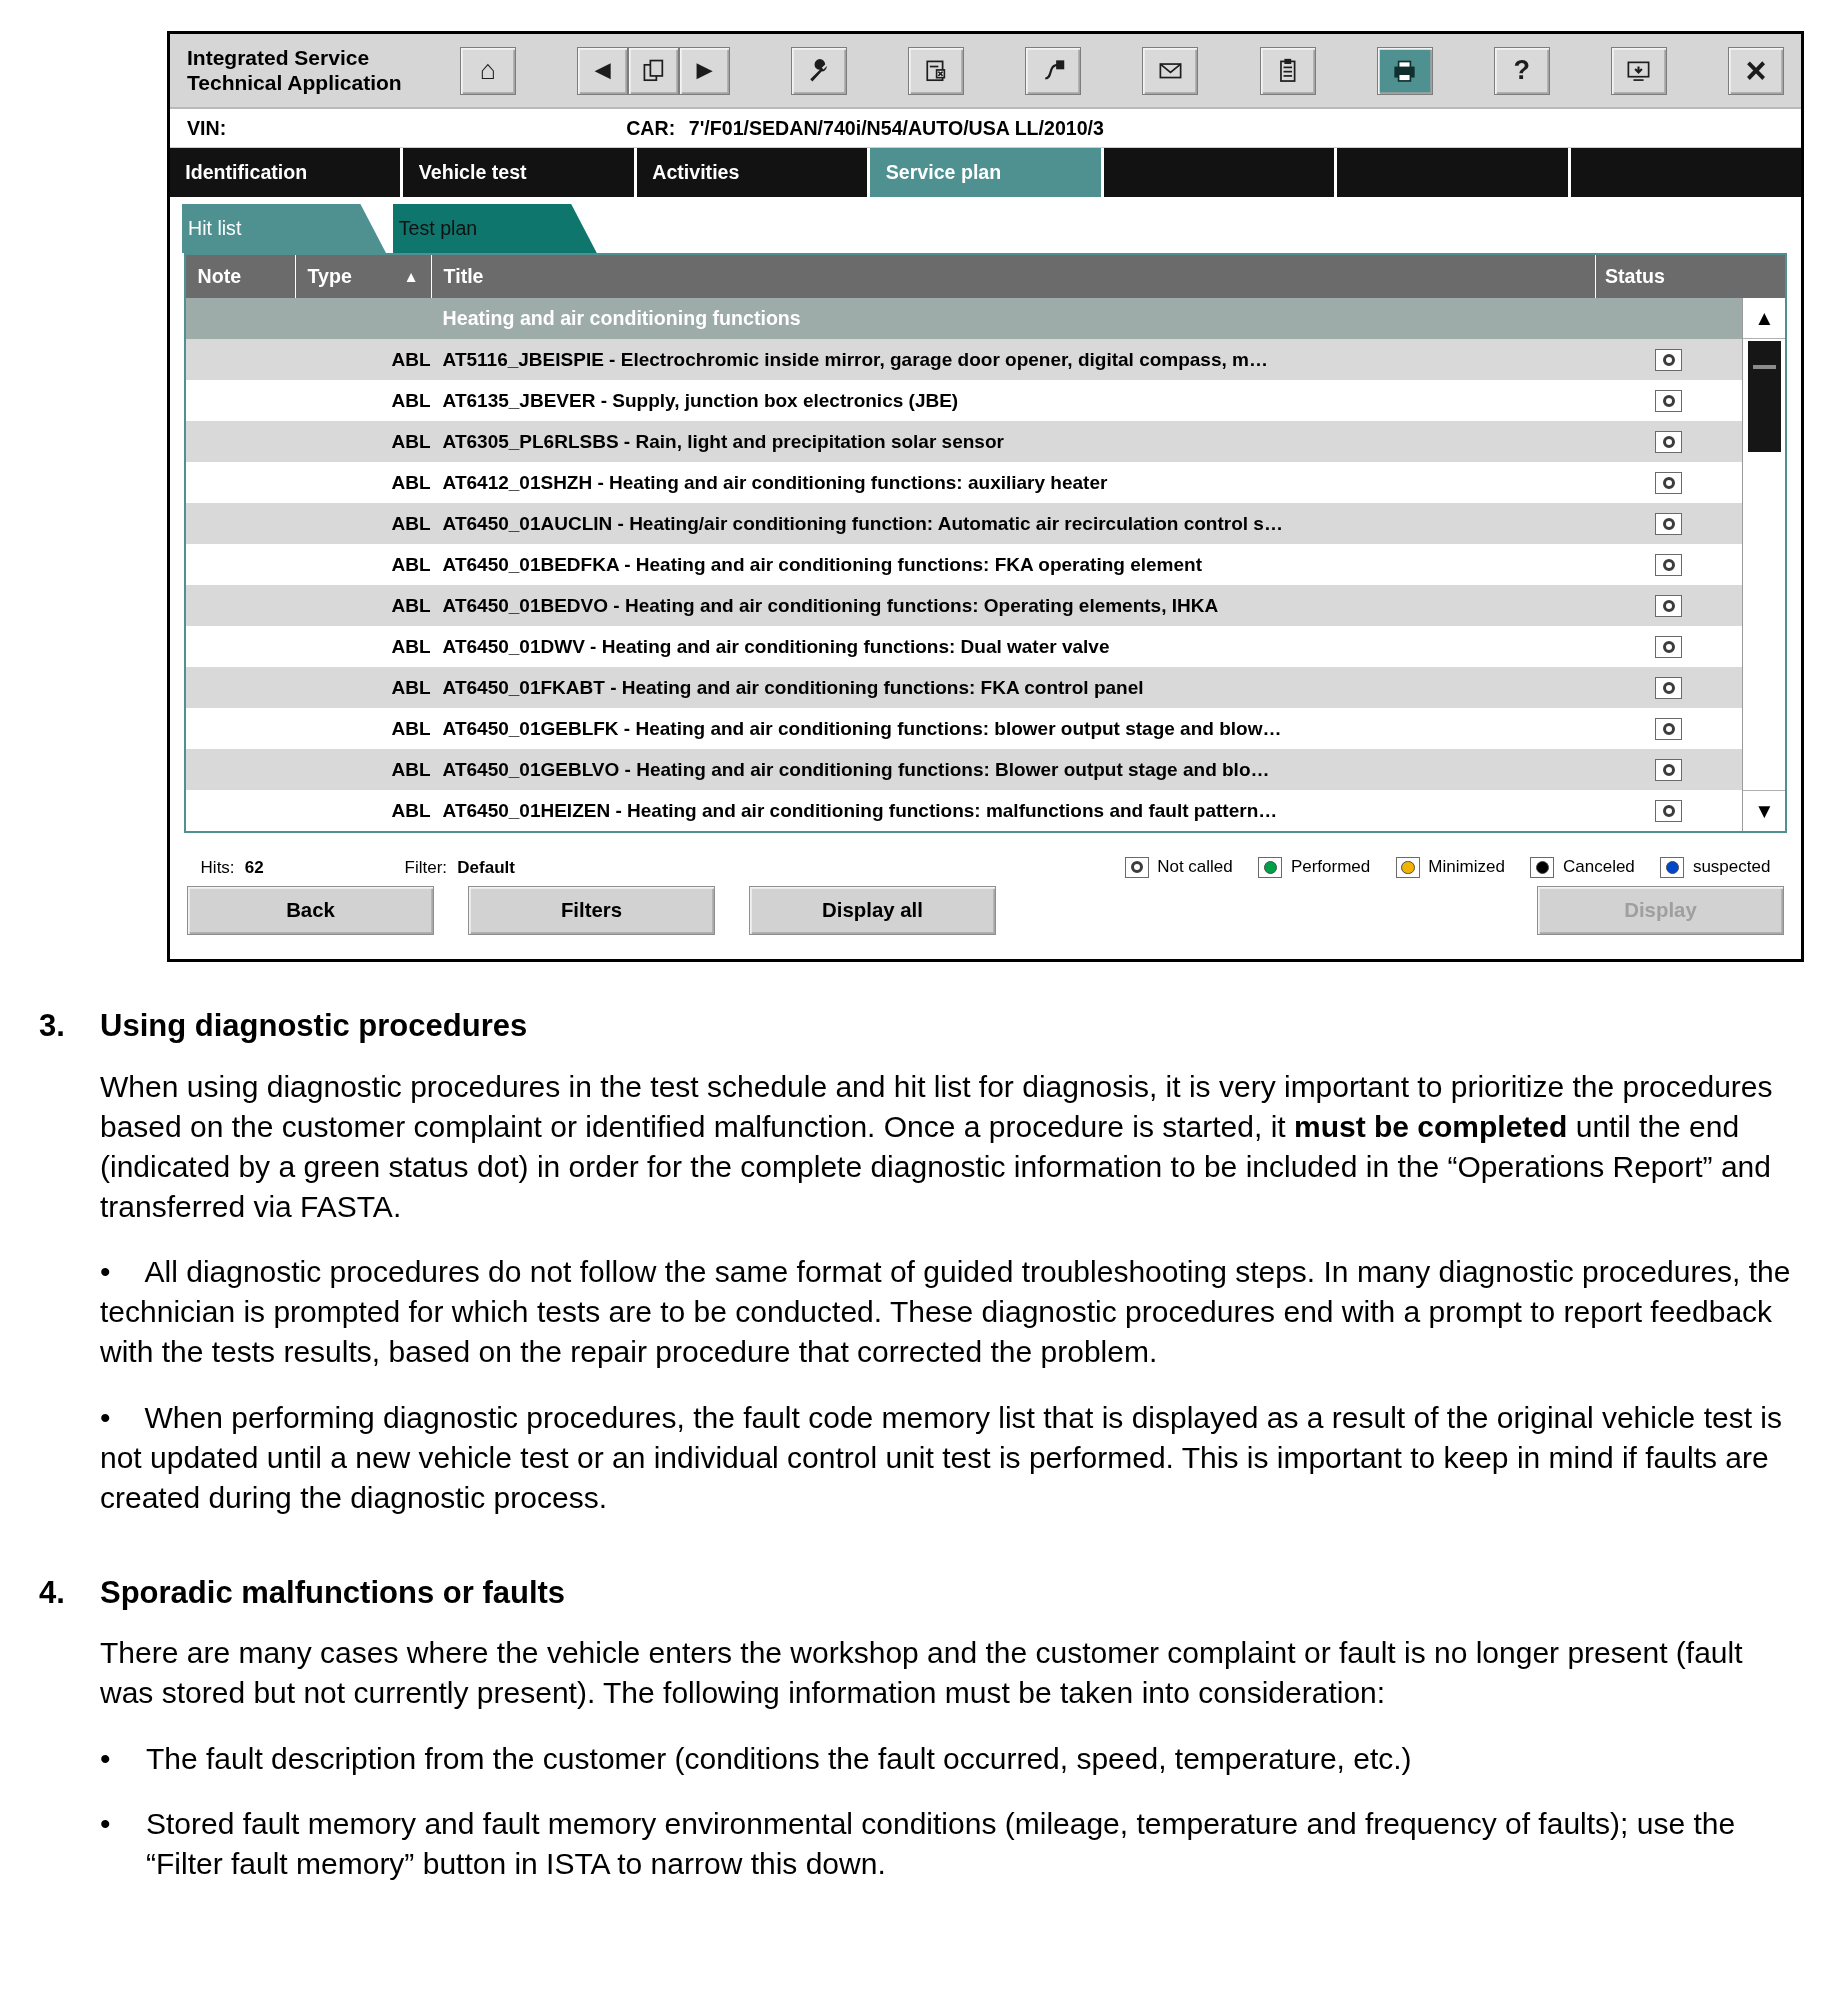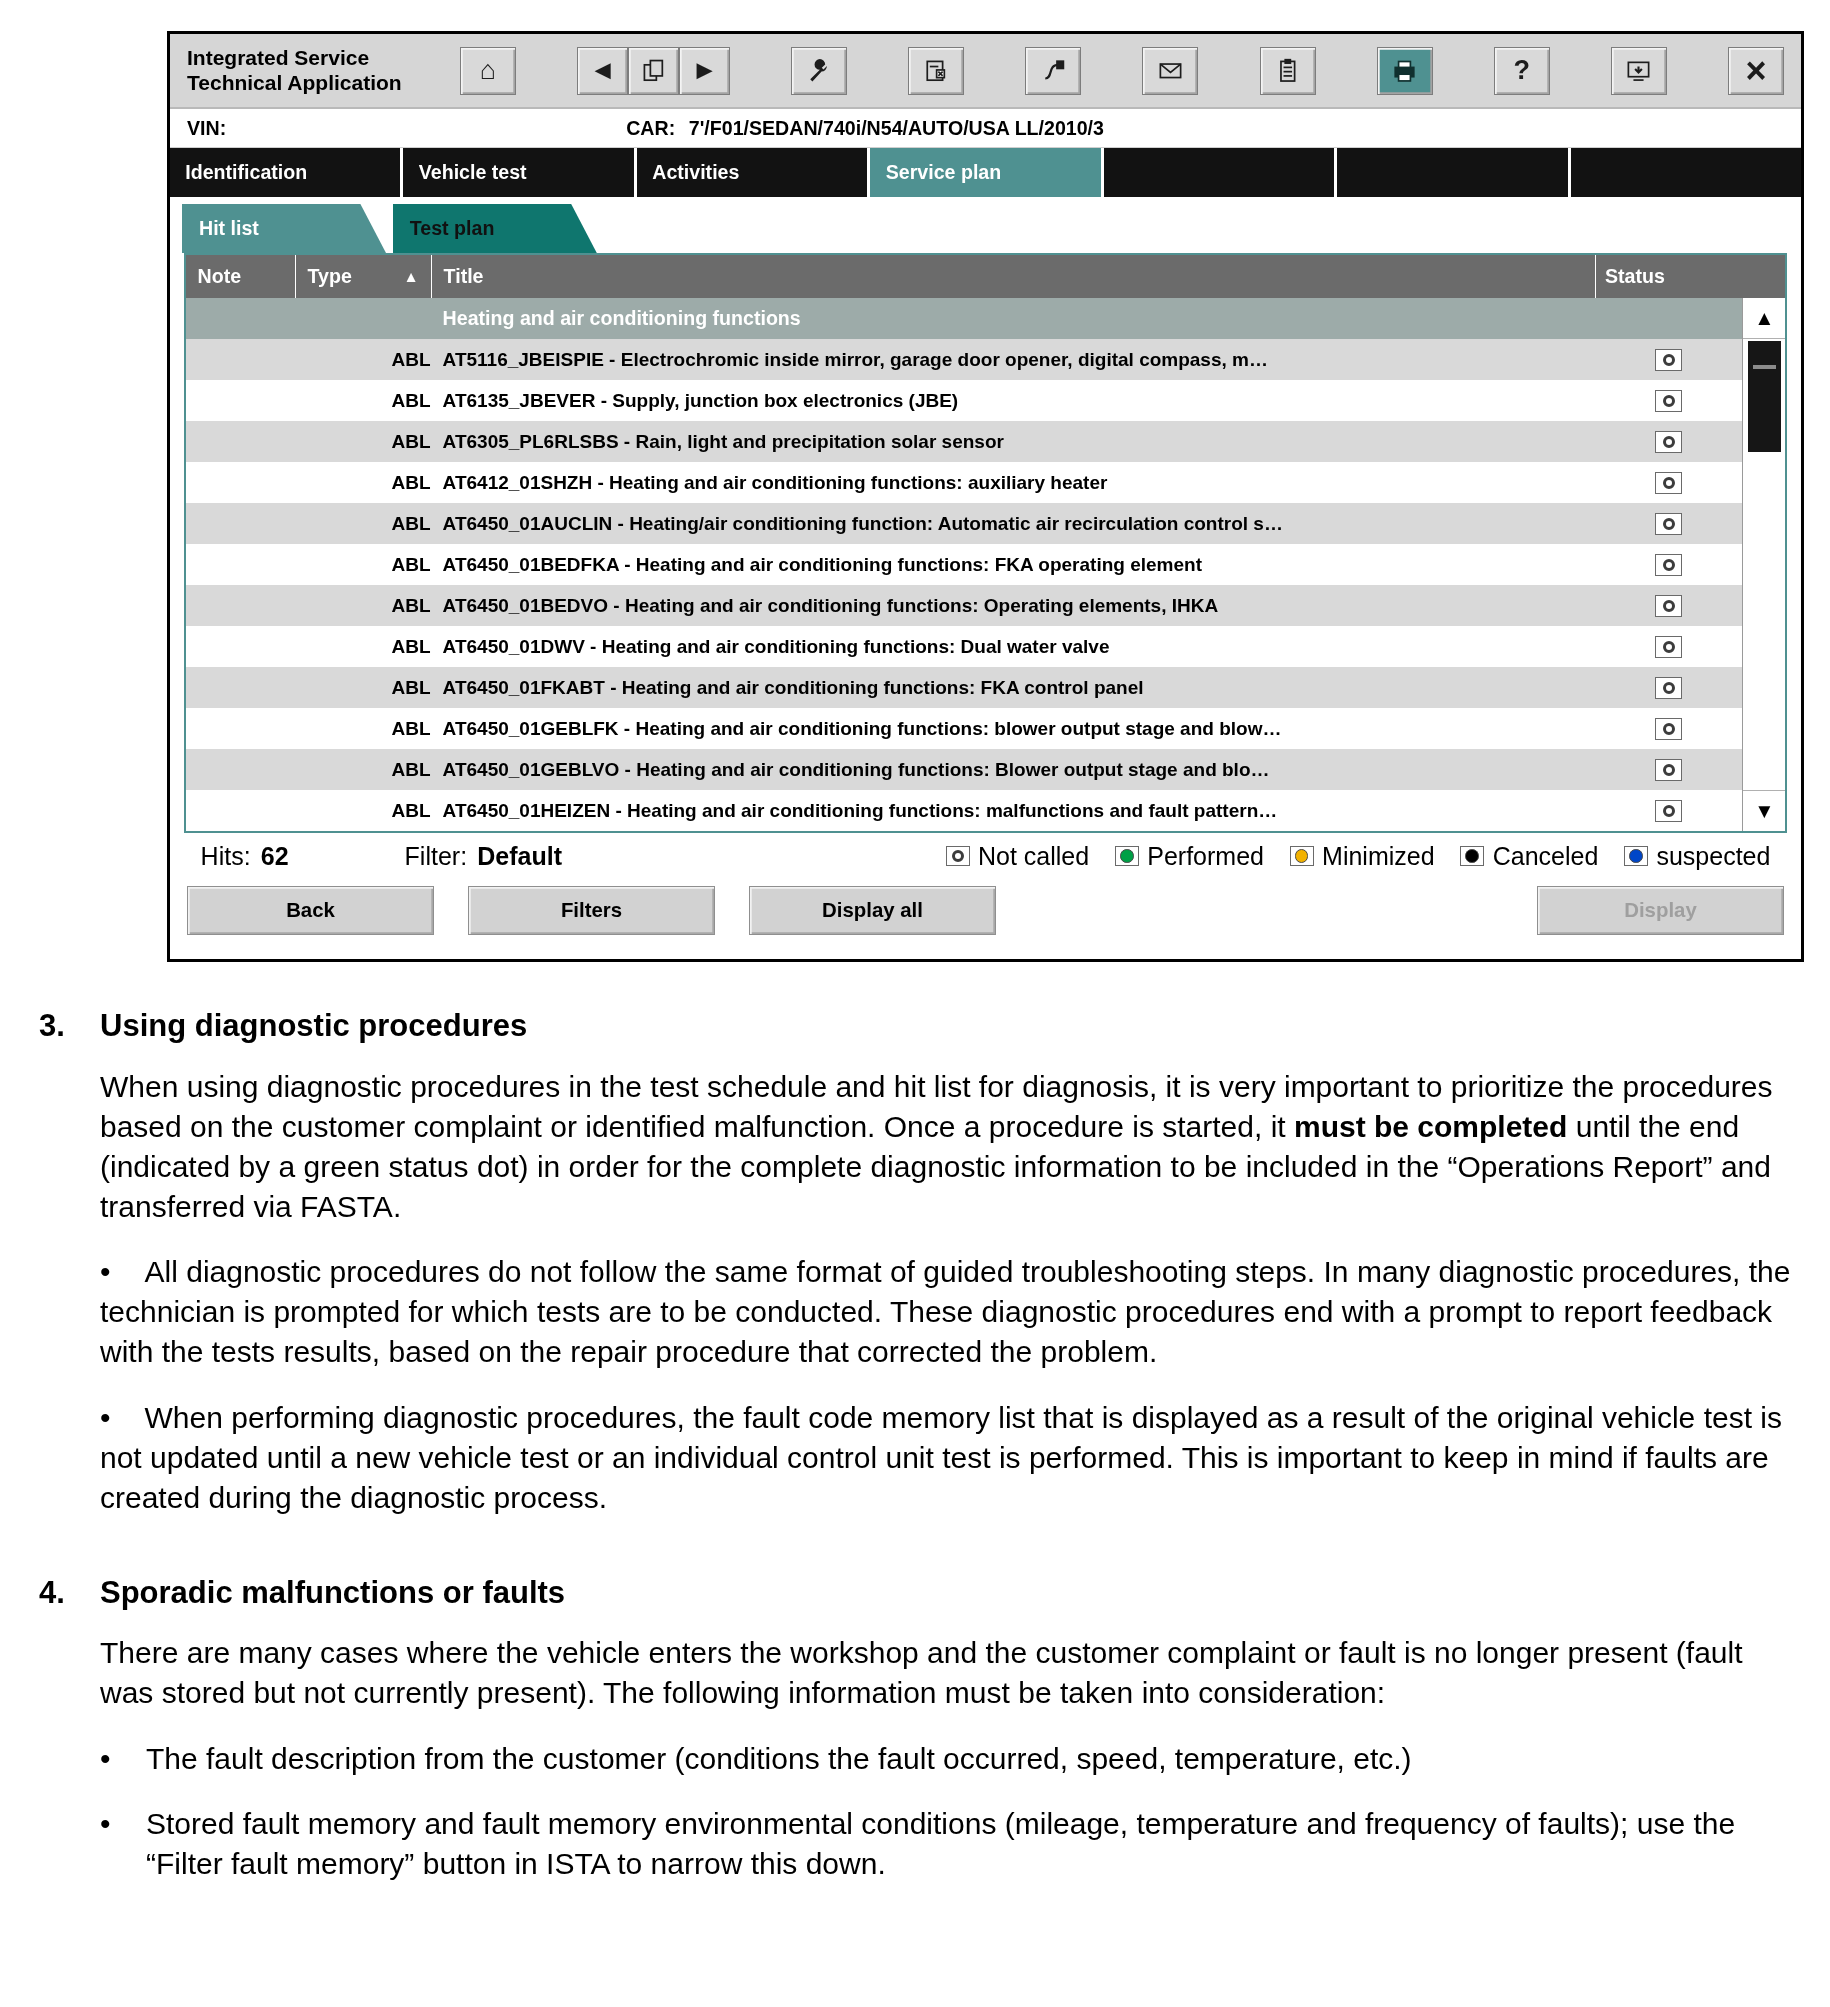--- a/index.html
+++ b/index.html
@@ -57,22 +57,22 @@
     font-weight:bold; font-size:19.6px;
     display:flex; align-items:center; padding-left:15.3px;
   }
   .main-tab.active { background:#4f9191; }
 
   
   .subtabs { display:flex; align-items:flex-end; height:56px; padding-left:12px; gap:6.8px; background:#fff; }
   .subtab {
     height:49px; min-width:204px;
     display:flex; align-items:center;
-    padding:0 39px 0 17px;
-    font-weight:bold; font-size:19.6px;
+    padding:0 39px 0 6px;
+    font-weight:normal; font-size:19.6px;
     clip-path: polygon(0 0, calc(100% - 25.6px) 0, 100% 100%, 0 100%);
   }
   .subtab.active { background:#4f9191; color:#fff; }
   .subtab.inactive { background:#0f766e; color:#111; }
 
   
   .content-frame { margin:0 13.6px; border:2.6px solid #4f9191; }
   .thead {
     display:flex; align-items:center;
     background:#6b6b6b; color:#fff;
@@ -129,22 +129,22 @@
   }
   .sb-up { border-bottom:1.7px solid #b0b0b0; }
   .sb-down { margin-top:auto; border-top:1.7px solid #b0b0b0; }
   .sb-thumb { height:111px; margin:1.7px 4.3px; background:#161616; position:relative; }
   .sb-thumb::after {
     content:""; position:absolute; left:5.1px; right:5.1px; top:24px; height:4.3px; background:#8b8b8b;
   }
 
   
   .statusbar {
-    display:flex; align-items:center;
-    height:43px; padding:0 17px; font-size:25px; margin:1.7px 13.6px 0 13.6px;
+    display:flex; align-items:flex-end;
+    height:43px; padding:0 17px; font-size:17px; margin:1.7px 13.6px 0 13.6px;
   }
   .sb-hits { display:flex; gap:10.2px; width:204px; }
   .sb-filter { display:flex; gap:10.2px; width:256px; }
   .bold { font-weight:bold; }
   .legend { margin-left:auto; display:flex; align-items:center; gap:25.6px; }
   .legend-item { display:flex; align-items:center; gap:8.5px; }
   .legend-item .status-box { width:24px; height:20.4px; }
 
   
   .btnrow { display:flex; padding:8.5px 17px 24px 17px; gap:34px; }

